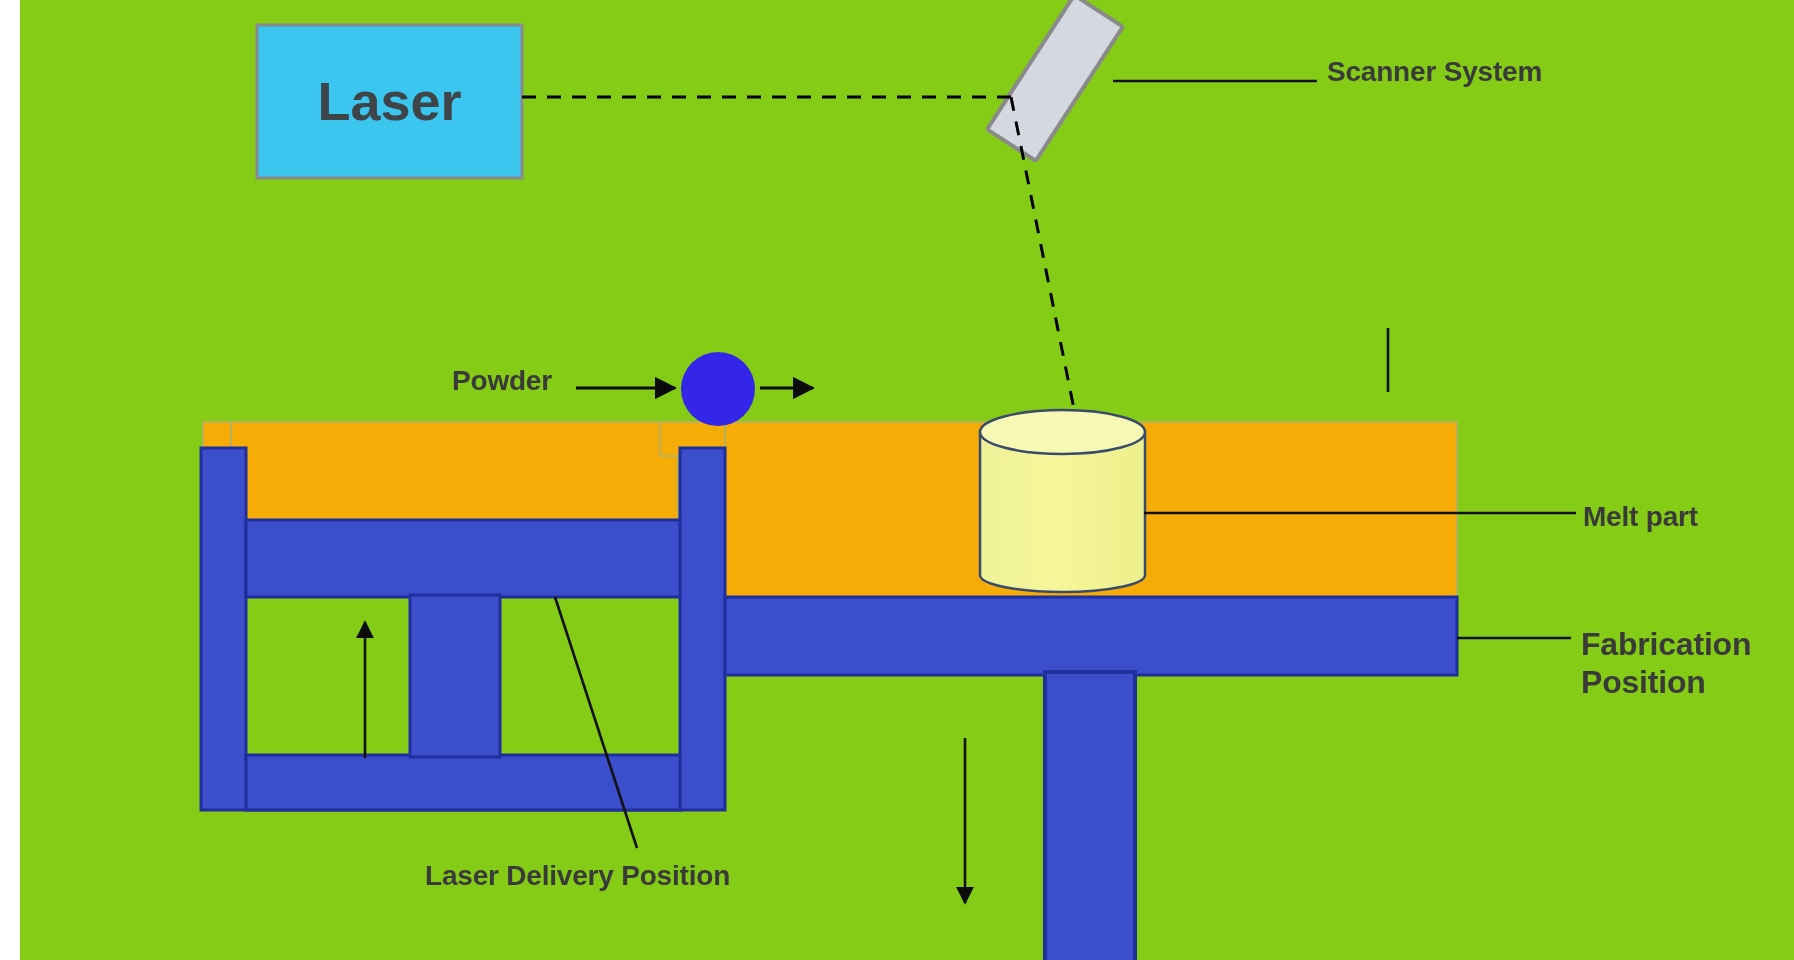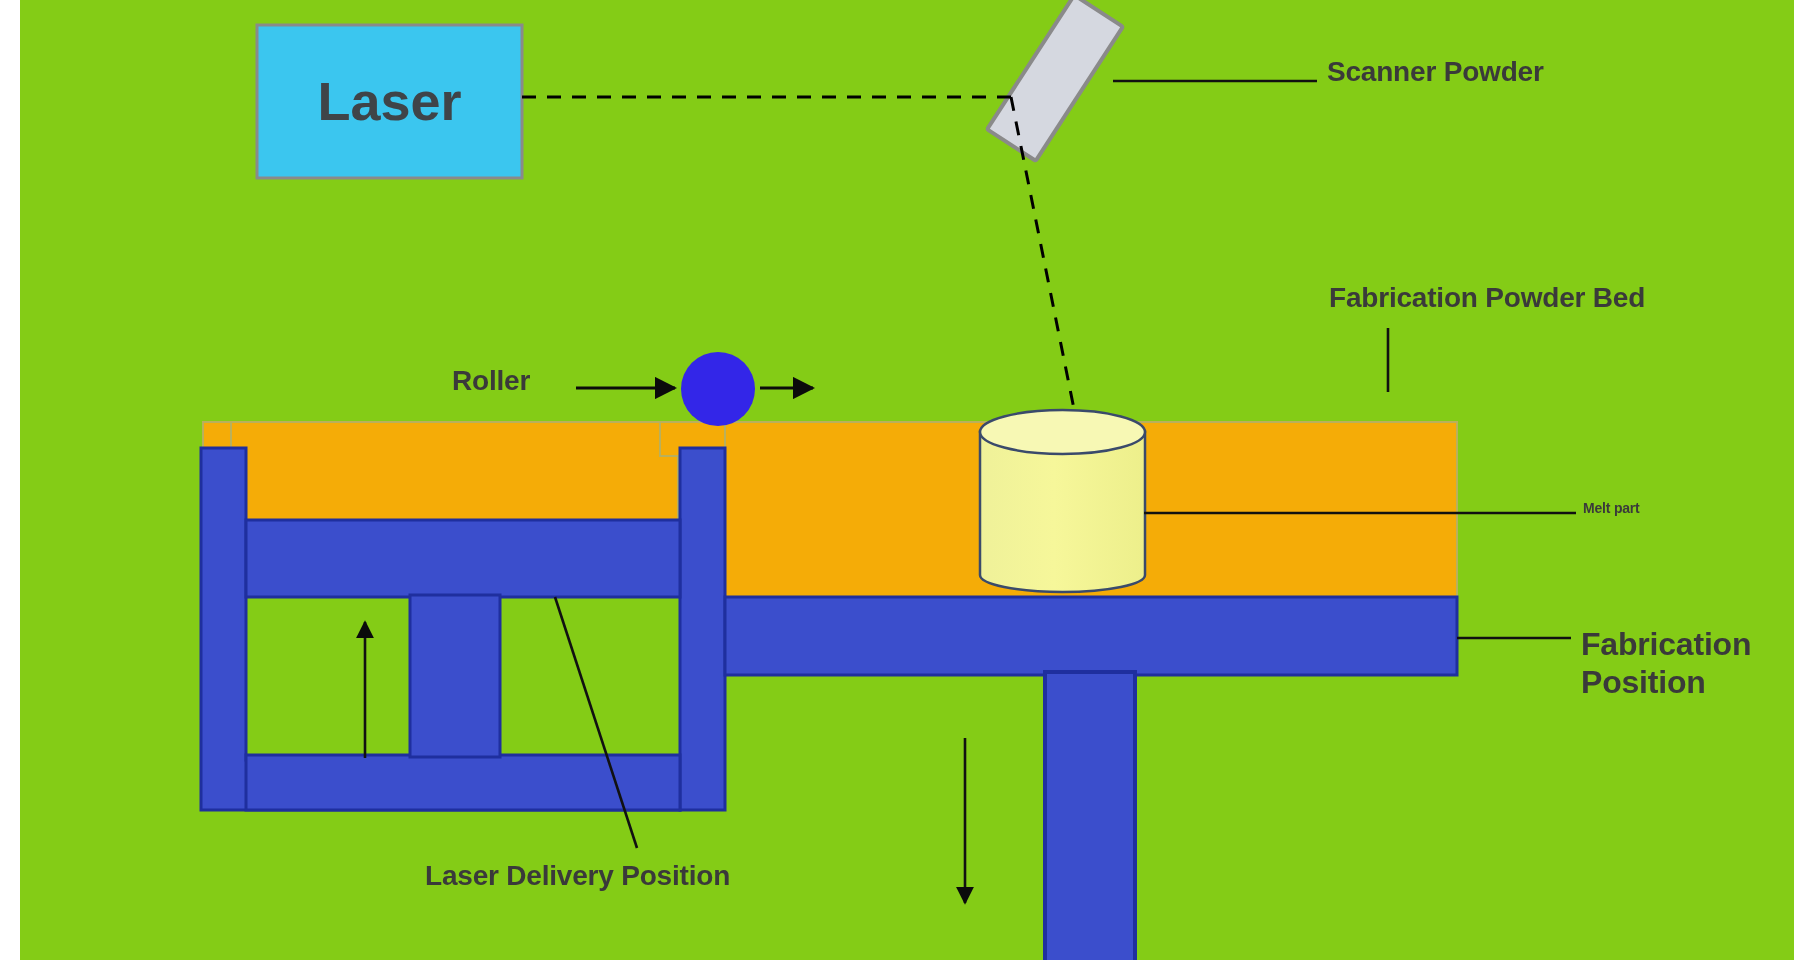--- a/index.html
+++ b/index.html
@@ -45,21 +45,21 @@
     height: 153px;
     display: flex;
     align-items: center;
     justify-content: center;
     font-size: 54px;
     color: #3f4448;
     letter-spacing: 0px;
   }
   .lbl-scanner  { left: 1307px; top: 55px;  font-size: 28px; }
   .lbl-fabbed   { left: 1309px; top: 281px; font-size: 28px; }
-  .lbl-meltpart { left: 1563px; top: 500px; font-size: 14px; }
+  .lbl-meltpart { left: 1563px; top: 500px; font-size: 28px; }
   .lbl-fabpos   { left: 1561px; top: 626px; font-size: 32px; }
   .lbl-roller   { left: 432px;  top: 364px; font-size: 28px; }
   .lbl-pdp      { left: 405px;  top: 859px; font-size: 28px; }
 </style>
 </head>
 <body>
 
 <div id="stage">
 
   <svg id="scene" viewBox="0 0 1794 960">
@@ -132,25 +132,24 @@
       <line x1="1093" y1="81" x2="1297" y2="81" stroke="#111111" stroke-width="2.6"></line>
       <line x1="1368" y1="328" x2="1368" y2="392" stroke="#111111" stroke-width="2.6"></line>
       <line x1="1124" y1="513" x2="1556" y2="513" stroke="#111111" stroke-width="2.6"></line>
       <line x1="1437" y1="638" x2="1551" y2="638" stroke="#111111" stroke-width="2.6"></line>
       <line x1="535" y1="597" x2="617" y2="848" stroke="#111111" stroke-width="2.6"></line>
     </g>
   </svg>
 
   <div class="lbl lbl-laser">Laser</div>
 
-  <div class="lbl lbl-scanner">Scanner Powder</div>
+  <div class="lbl lbl-scanner">Scanner System</div>
 
-  <div class="lbl lbl-fabbed">Fabrication Powder Bed</div>
 
   <div class="lbl lbl-meltpart">Melt part</div>
 
   <div class="lbl lbl-fabpos"><span>Fabrication</span><br><span>Position</span></div>
 
-  <div class="lbl lbl-roller">Roller</div>
+  <div class="lbl lbl-roller">Powder</div>
 
   <div class="lbl lbl-pdp">Laser Delivery Position</div>
 
 </div>
 
 </body></html>

